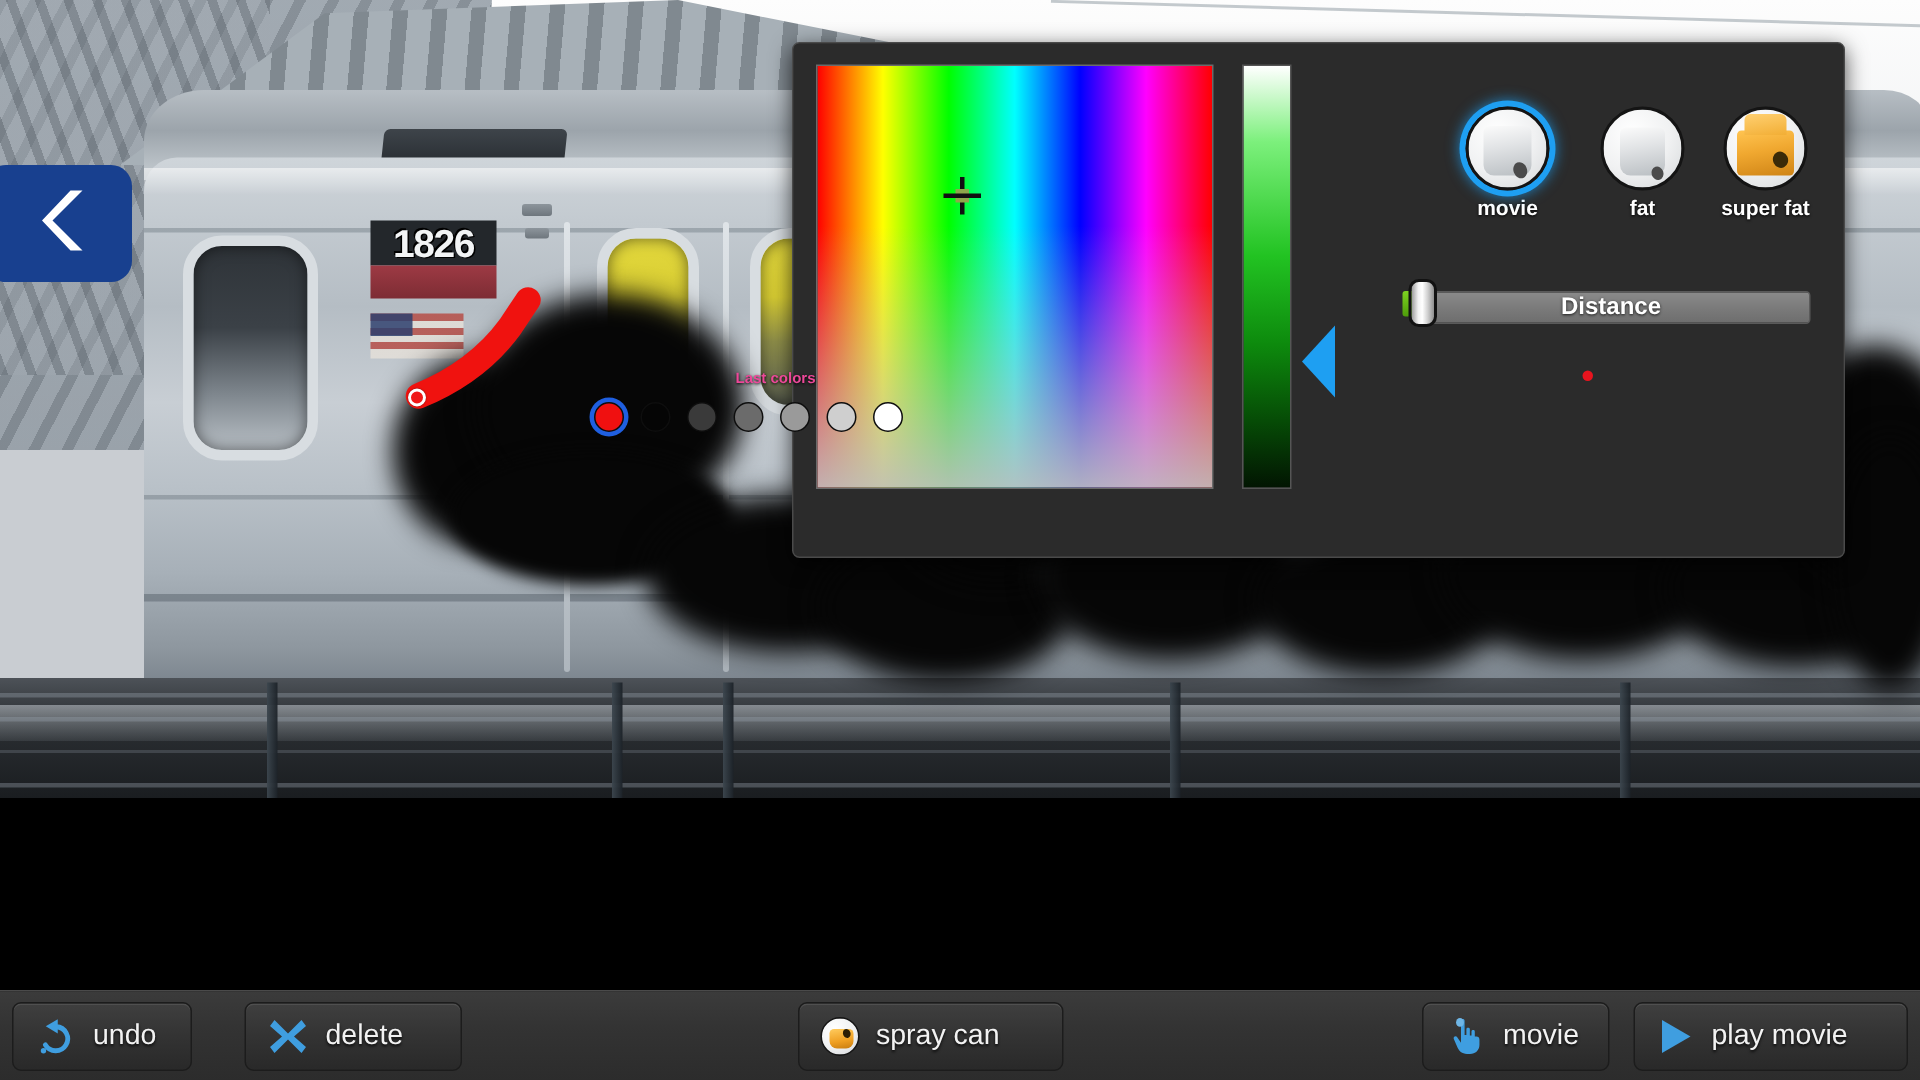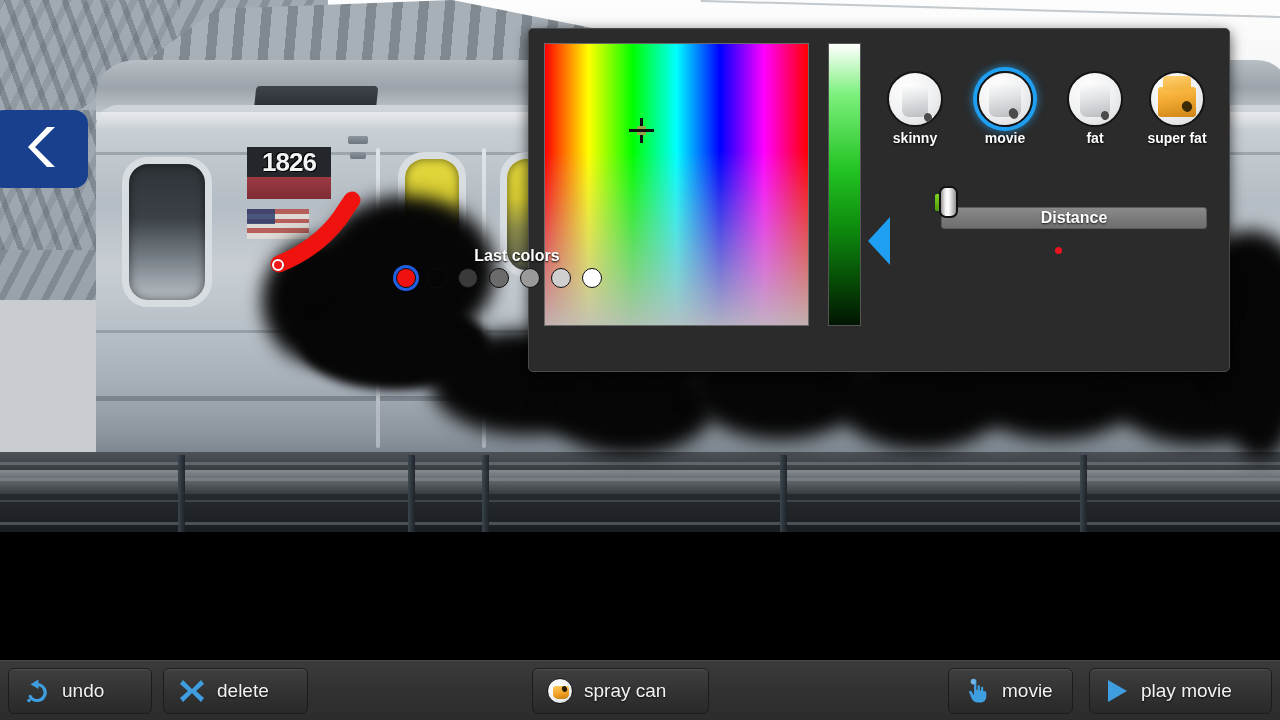--- a/index.html
+++ b/index.html
@@ -325,21 +325,21 @@
   }
   .nz-superfat .nozzle-hole { width: 10px; height: 11px; left: 24px; top: 14px;
                               transform: rotate(-25deg); background: #3a2a08; }
 
   
   #distance-row {
     position: absolute; left: 392px; top: 157px;
     width: 286px; height: 32px;
   }
   #distance-track {
-    position: absolute; left: 20px; top: 21px;
+    position: absolute; left: 20px; top: 8px;
     width: 266px; height: 22px;
     background: linear-gradient(180deg, #8a8a8a 0%, #7b7b7b 50%, #6e6e6e 100%);
     border-radius: 3px;
     border: 1px solid #5a5a5a;
     display: flex; align-items: center; justify-content: center;
     cursor: pointer;
   }
   #distance-label {
     color: #ffffff; font-size: 16px; font-weight: bold;
     text-shadow: 0 1px 2px rgba(0,0,0,.8);
@@ -363,21 +363,21 @@
   #preview-dot {
     position: absolute; left: 1055px; top: 247px;
     width: 7px; height: 7px; border-radius: 50%;
     background: #e8141e;
   }
 
   
   #last-colors-title {
     position: absolute; left: 347px; top: 247px;
     width: 340px; text-align: center;
-    color: #ffffff; font-size: 16px; font-weight: bold;
+    color: #ec4899; font-size: 10px; font-weight: bold;
     text-shadow: 0 1px 2px #000;
   }
   #last-colors-row {
     position: absolute; left: 396px; top: 268px;
     display: flex; gap: 11px; align-items: center;
   }
   .swatch {
     width: 20px; height: 20px; border-radius: 50%;
     border: 1px solid #0e0e0e;
     cursor: pointer;
@@ -523,28 +523,20 @@
       <div id="color-crosshair">
         <div class="gap"></div>
       </div>
     </div>
 
     <div id="brightness-bar"></div>
     <div id="brightness-marker"></div>
 
     <div id="nozzle-row">
 
-      <div class="nozzle-item nz-skinny" style="left:0px;">
-        <div class="nozzle-circle">
-          <div class="nozzle-shape">
-              <div class="nozzle-hole"></div>
-            </div>
-        </div>
-        <div class="nozzle-label">skinny</div>
-      </div>
 
       <div class="nozzle-item nz-normal selected" style="left:90px;">
         <div class="nozzle-circle">
           <div class="nozzle-shape">
               <div class="nozzle-hole"></div>
             </div>
         </div>
         <div class="nozzle-label">movie</div>
       </div>
 
@@ -585,21 +577,21 @@
   <div class="swatch" style="background:#050505;"></div>
   <div class="swatch" style="background:#3a3a3a;"></div>
   <div class="swatch" style="background:#6b6b6b;"></div>
   <div class="swatch" style="background:#9a9a9a;"></div>
   <div class="swatch" style="background:#cfcfcf;"></div>
   <div class="swatch" style="background:#ffffff;"></div>
 </div>
 
 <div id="toolbar">
 
-  <div class="tb-btn" style="left:8px; width:144px;">
+  <div class="tb-btn" style="left:8px; width:120px;">
     <span class="tb-icon">
       <svg width="28" height="28" viewBox="0 0 28 28">
         <path d="M14.5 7.5 A8 8 0 1 1 7.2 19.5" stroke="#3f9ee0" stroke-width="3.2" fill="none" stroke-linecap="round"></path>
         <path d="M15.5 2.5 L15.5 12 L7.5 7.2 Z" fill="#3f9ee0"></path>
         <circle cx="6" cy="23.5" r="1.8" fill="#3f9ee0"></circle>
       </svg>
     </span>
     <span class="tb-label">undo</span>
   </div>
 

